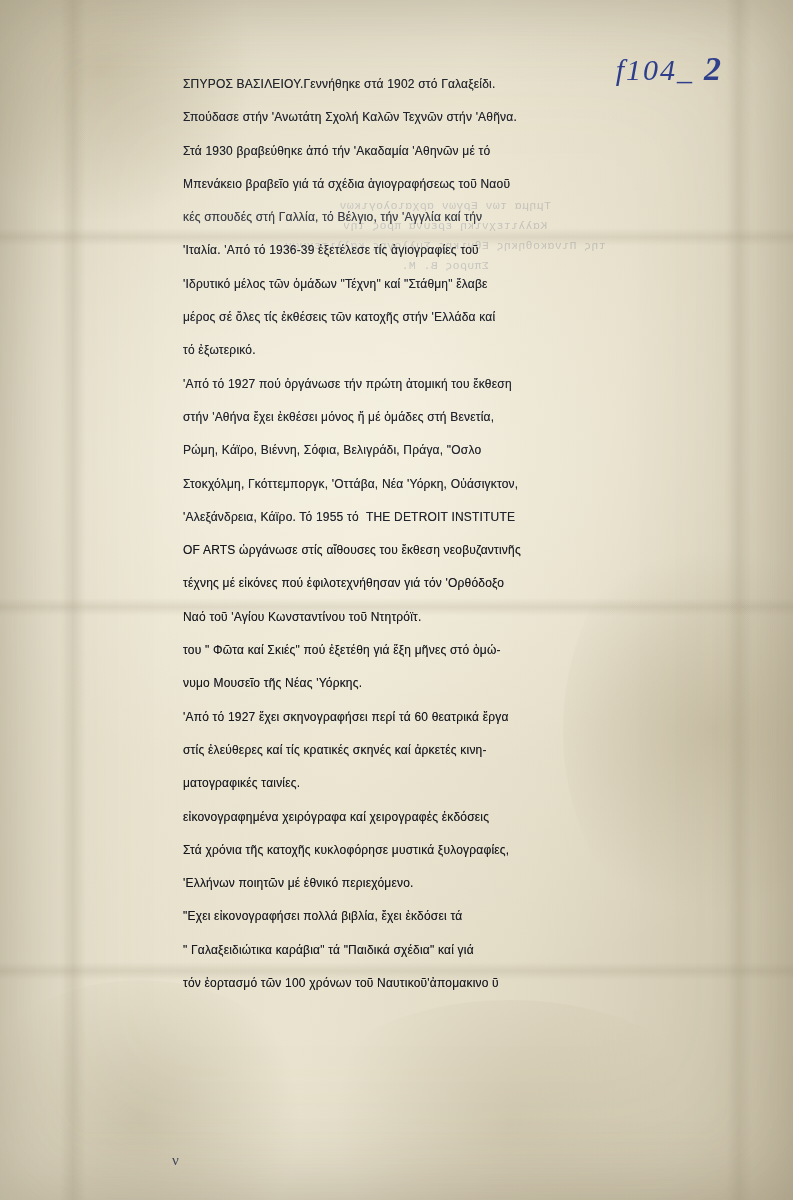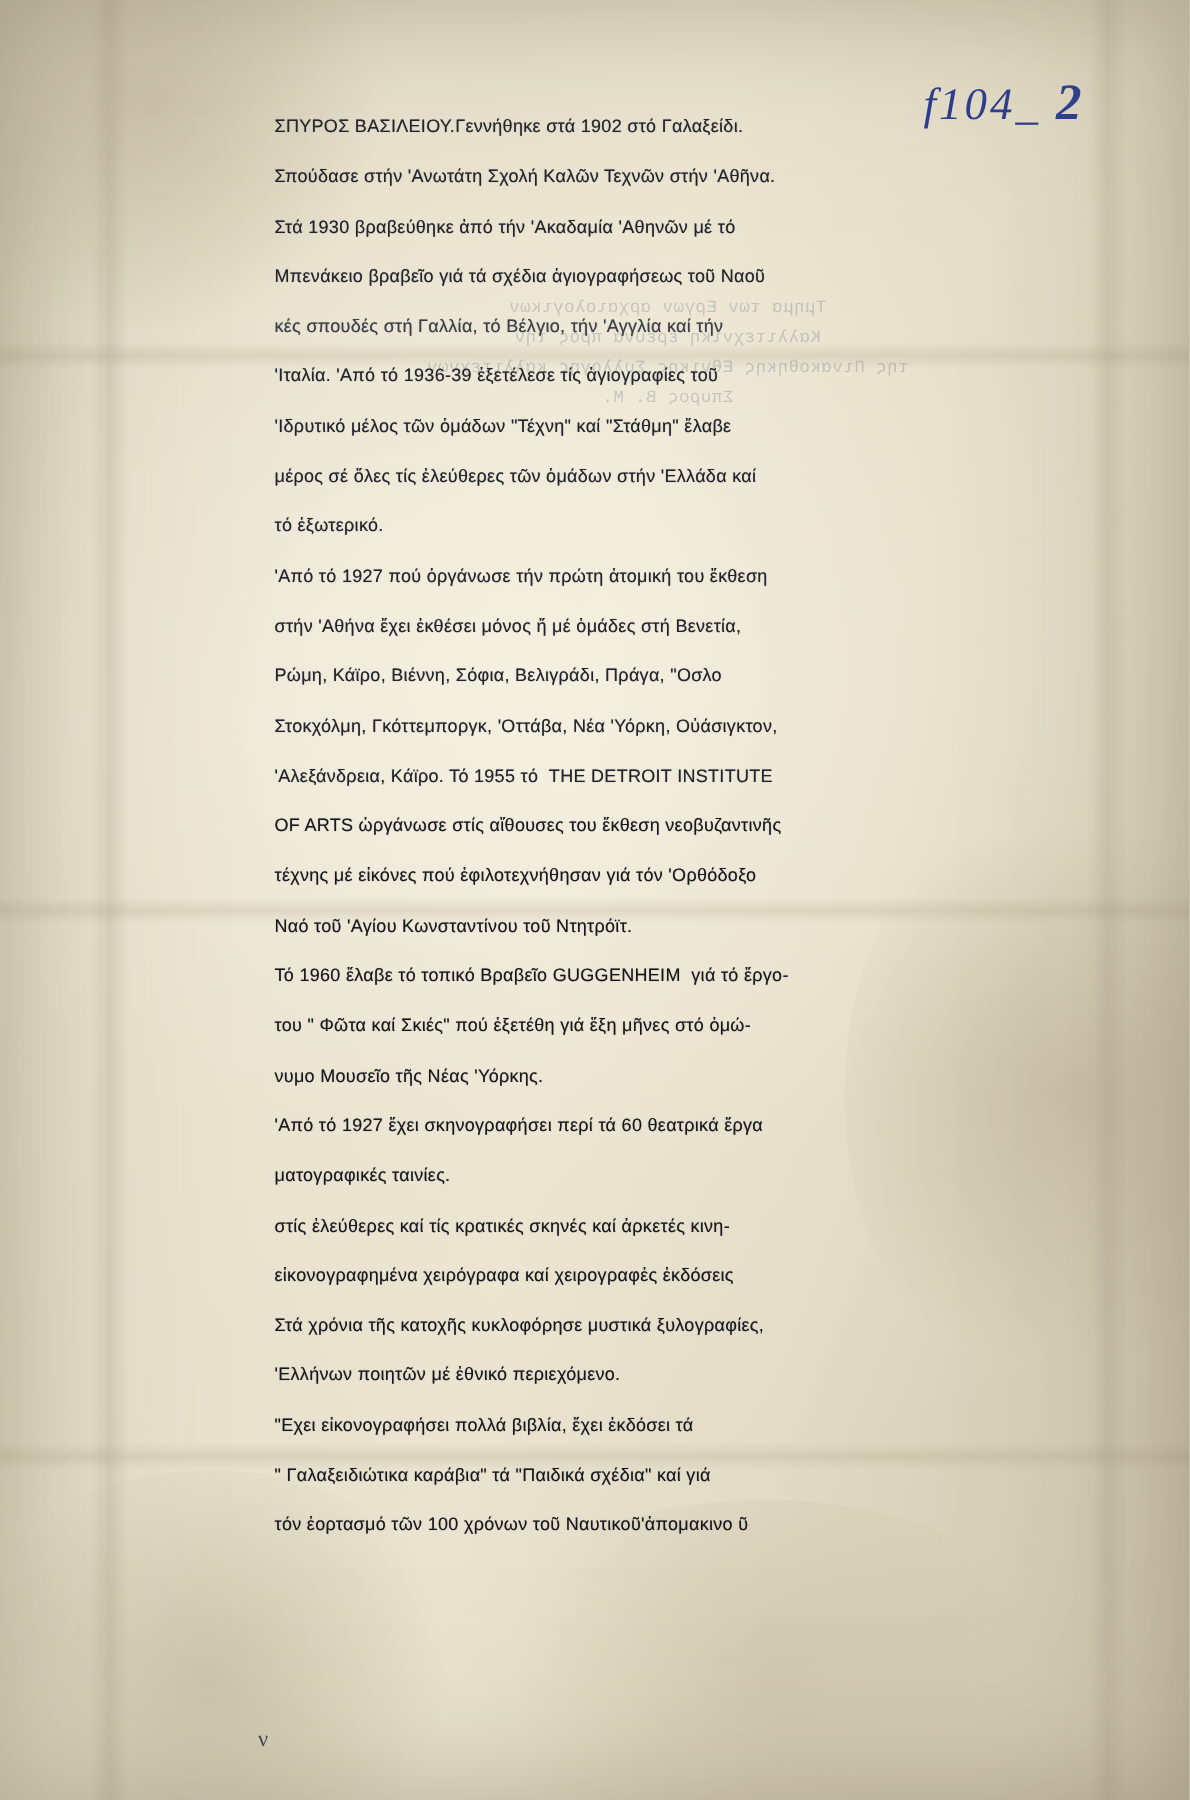--- a/index.html
+++ b/index.html
@@ -148,36 +148,35 @@
   </div>
 
   <div class="typescript">
     <div class="line">ΣΠΥΡΟΣ ΒΑΣΙΛΕΙΟΥ.Γεννήθηκε στά 1902 στό Γαλαξείδι.</div>
     <div class="line">Σπούδασε στήν 'Ανωτάτη Σχολή Καλῶν Τεχνῶν στήν 'Αθῆνα.</div>
     <div class="line">Στά 1930 βραβεύθηκε ἀπό τήν 'Ακαδαμία 'Αθηνῶν μέ τό</div>
     <div class="line">Μπενάκειο βραβεῖο γιά τά σχέδια ἁγιογραφήσεως τοῦ Ναοῦ</div>
     <div class="line faint">κές σπουδές στή Γαλλία, τό Βέλγιο, τήν 'Αγγλία καί τήν</div>
     <div class="line">'Ιταλία. 'Από τό 1936-39 ἐξετέλεσε τίς ἁγιογραφίες τοῦ</div>
     <div class="line">'Ιδρυτικό μέλος τῶν ὁμάδων "Τέχνη" καί "Στάθμη" ἔλαβε</div>
-    <div class="line">μέρος σέ ὅλες τίς ἐλεύθερες τῶν ὁμάδων στήν 'Ελλάδα καί</div>
+    <div class="line">μέρος σέ ὅλες τίς ἐκθέσεις τῶν κατοχῆς στήν 'Ελλάδα καί</div>
     <div class="line">τό ἐξωτερικό.</div>
     <div class="line">'Από τό 1927 πού ὀργάνωσε τήν πρώτη ἀτομική του ἔκθεση</div>
     <div class="line">στήν 'Αθήνα ἔχει ἐκθέσει μόνος ἤ μέ ὁμάδες στή Βενετία,</div>
     <div class="line">Ρώμη, Κάϊρο, Βιέννη, Σόφια, Βελιγράδι, Πράγα, "Οσλο</div>
     <div class="line">Στοκχόλμη, Γκόττεμποργκ, 'Οττάβα, Νέα 'Υόρκη, Οὐάσιγκτον,</div>
     <div class="line">'Αλεξάνδρεια, Κάϊρο. Τό 1955 τό  THE DETROIT INSTITUTE</div>
     <div class="line dark">OF ARTS ὠργάνωσε στίς αἴθουσες του ἔκθεση νεοβυζαντινῆς</div>
     <div class="line dark">τέχνης μέ εἰκόνες πού ἐφιλοτεχνήθησαν γιά τόν 'Ορθόδοξο</div>
     <div class="line dark">Ναό τοῦ 'Αγίου Κωνσταντίνου τοῦ Ντητρόϊτ.</div>
-    <div class="line dark">Τό 1960 ἔλαβε τό τοπικό Βραβεῖο GUGGENHEIM  γιά τό ἔργο-</div>
     <div class="line dark">του " Φῶτα καί Σκιές" πού ἐξετέθη γιά ἕξη μῆνες στό ὁμώ-</div>
     <div class="line dark">νυμο Μουσεῖο τῆς Νέας 'Υόρκης.</div>
     <div class="line dark">'Από τό 1927 ἔχει σκηνογραφήσει περί τά 60 θεατρικά ἔργα</div>
+    <div class="line dark">στίς ἐλεύθερες καί τίς κρατικές σκηνές καί ἀρκετές κινη-</div>
     <div class="line dark">ματογραφικές ταινίες.</div>
-    <div class="line dark">στίς ἐλεύθερες καί τίς κρατικές σκηνές καί ἀρκετές κινη-</div>
     <div class="line dark">εἰκονογραφημένα χειρόγραφα καί χειρογραφἐς ἐκδόσεις</div>
     <div class="line dark">Στά χρόνια τῆς κατοχῆς κυκλοφόρησε μυστικά ξυλογραφίες,</div>
     <div class="line dark">'Ελλήνων ποιητῶν μέ ἐθνικό περιεχόμενο.</div>
     <div class="line dark">"Εχει εἰκονογραφήσει πολλά βιβλία, ἔχει ἐκδόσει τά</div>
     <div class="line dark">" Γαλαξειδιώτικα καράβια" τά "Παιδικά σχέδια" καί γιά</div>
     <div class="line dark">τόν ἑορτασμό τῶν 100 χρόνων τοῦ Ναυτικοῦ'ἀπομακινο ῦ</div>
   </div>
 
   <div class="ink-mark">ν</div>
 

